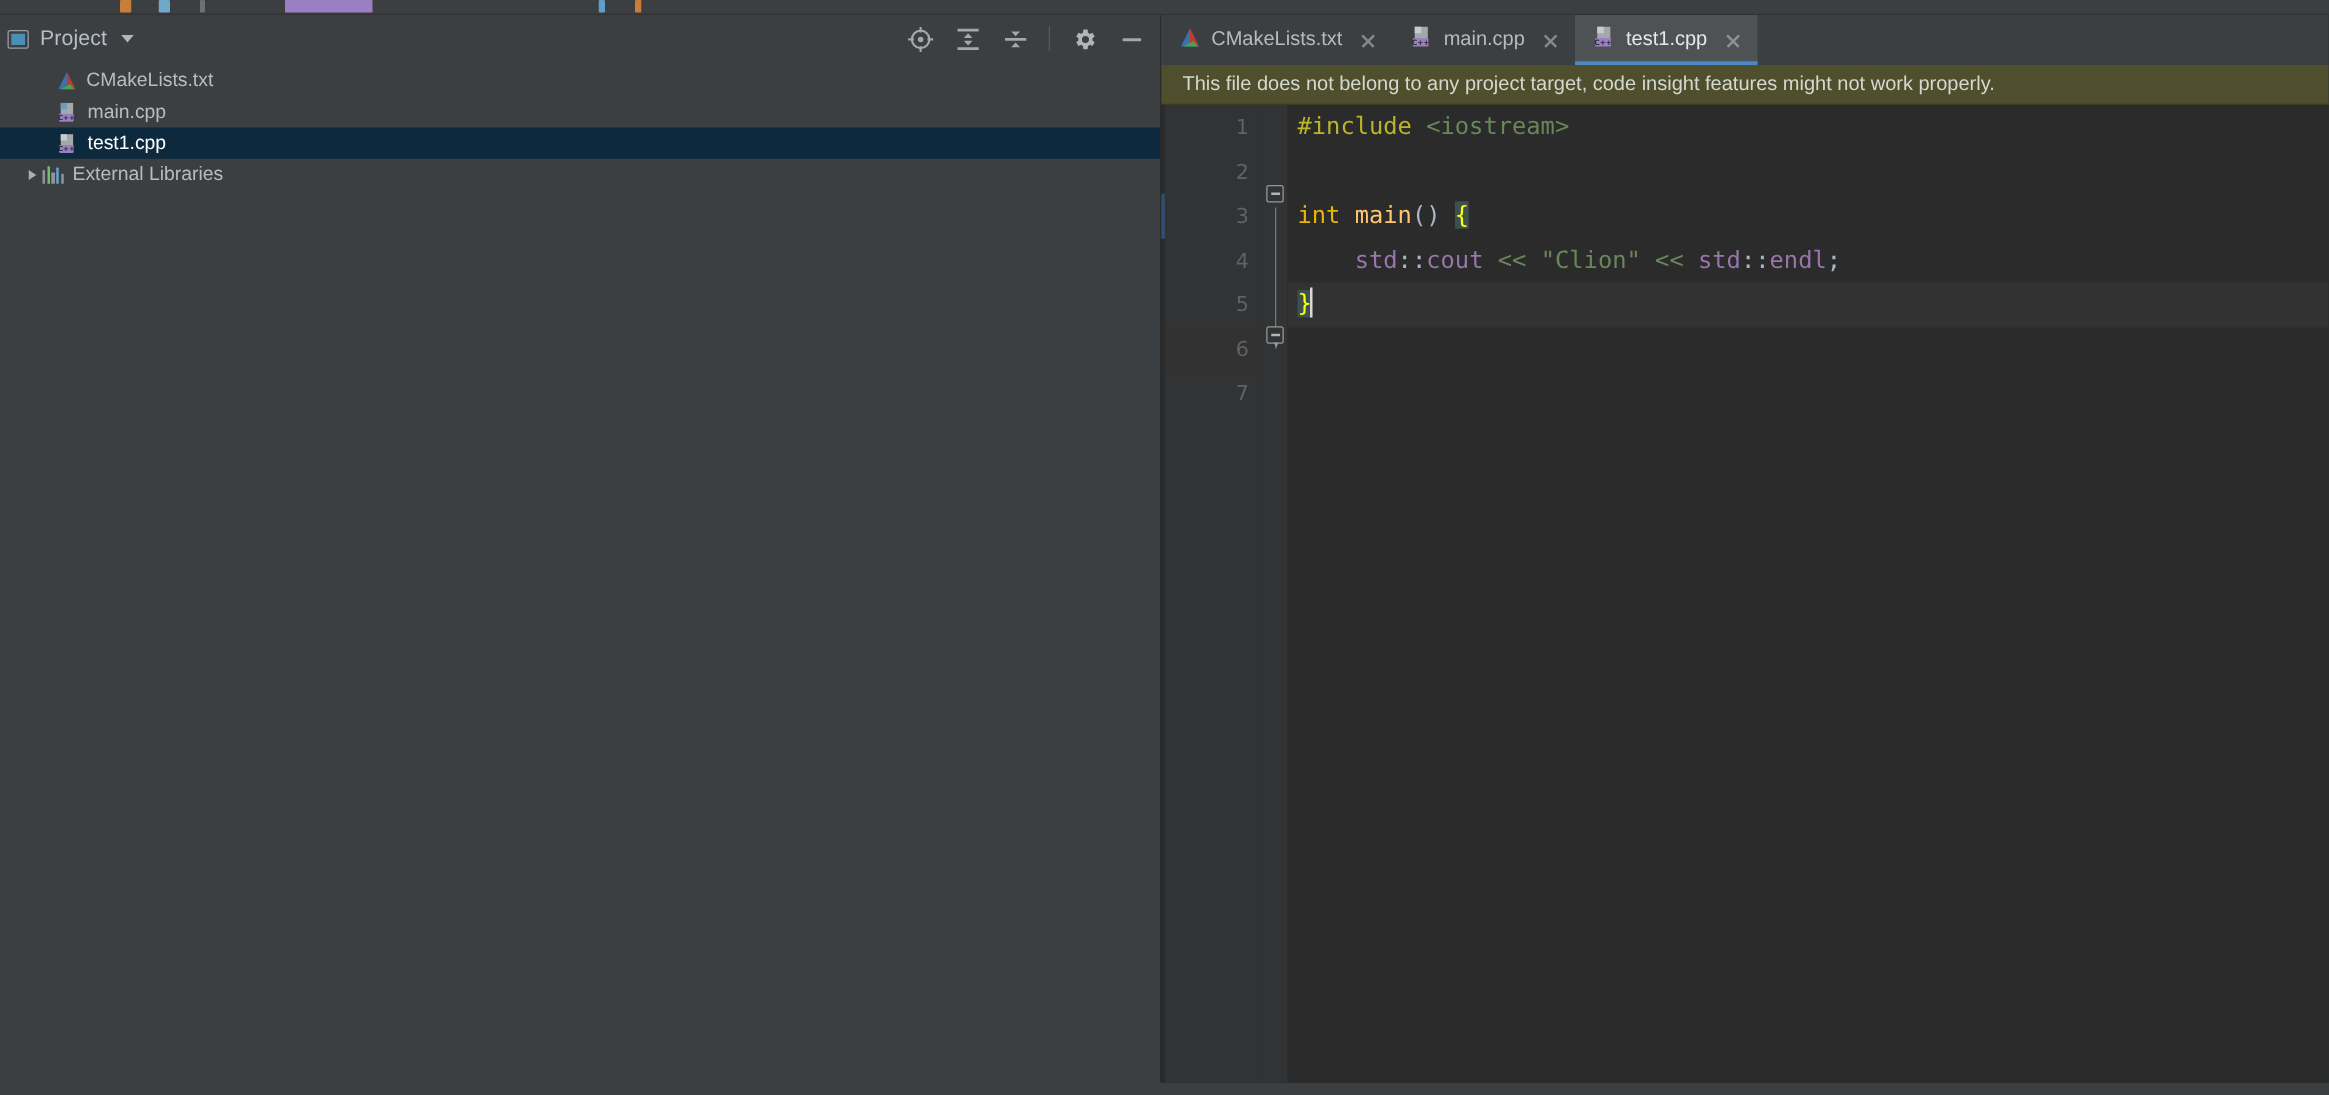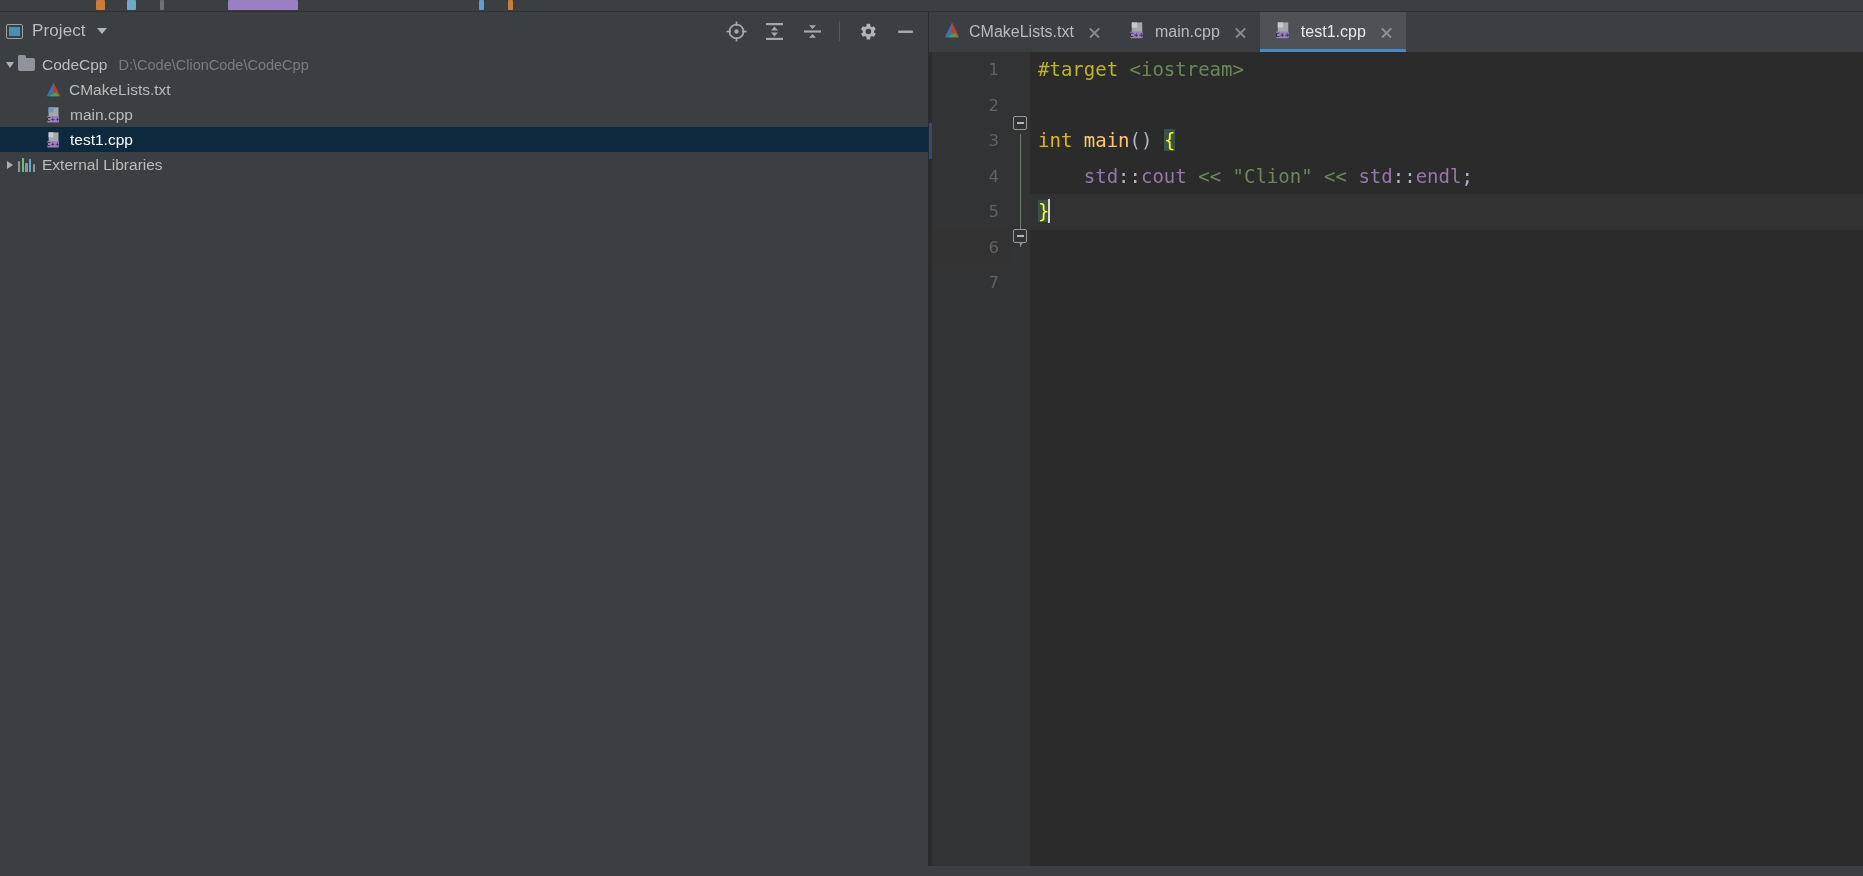--- a/index.html
+++ b/index.html
@@ -239,30 +239,20 @@
           <div class="tb-btn">
             <svg width="21" height="21" viewBox="0 0 21 21">
               <rect x="3" y="9.5" width="15" height="2.4" rx="1" fill="#a3a8ab"></rect>
             </svg>
           </div>
         </div>
       </div>
 
       <div class="tree">
 
-        <div class="tree-row" style="padding-left:2px;">
-          <span class="arrow open">
-              <i></i>
-            </span>
-          <span class="ico">
-              <span class="folder grey"></span>
-            </span>
-          <span class="lbl">CodeCpp</span>
-          <span class="path-hint">D:\Code\ClionCode\CodeCpp</span>
-        </div>
 
 
         <div class="tree-row" style="padding-left:45px;">
           <span class="ico">
             <svg class="cmake-ico" viewBox="0 0 20 20">
               <path d="M10 2 L18 18 L2 18 Z" fill="#3a72b0"></path>
               <path d="M10 2 L18 18 L10 15 Z" fill="#c3392e"></path>
               <path d="M4.5 18 L13 13.2 L17 18 Z" fill="#4aa54a"></path>
             </svg>
           </span>
@@ -286,21 +276,21 @@
             <svg class="cpp-ico" viewBox="0 0 20 20">
               <rect x="4" y="1.5" width="11" height="11" fill="#a3a8ab"></rect>
               <path d="M4 1.5 L9.5 1.5 L9.5 7 L4 7 Z" fill="#c6cbd0"></path>
               <rect x="2.5" y="11" width="13" height="7.2" rx="1" fill="#9a7fc4"></rect>
               <text x="9" y="16.8" font-size="6.2" font-family="DejaVu Sans, sans-serif" fill="#2b2b2b" text-anchor="middle" font-weight="bold">C++</text>
             </svg>
           </span>
           <span class="lbl">test1.cpp</span>
         </div>
 
-        <div class="tree-row" style="padding-left:2px;">
+        <div class="tree-row" style="padding-left:18px;">
           <span class="arrow">
               <i></i>
             </span>
           <span class="ico">
             <span class="extlib-ico">
               <span style="height:11px;background:#8d959b;"></span>
               <span style="height:14px;background:#6fbf6f;"></span>
               <span style="height:9px;background:#8d959b;"></span>
               <span style="height:13px;background:#5fa8d3;"></span>
               <span style="height:8px;background:#8d959b;"></span>
@@ -348,20 +338,21 @@
               <path d="M4 1.5 L9.5 1.5 L9.5 7 L4 7 Z" fill="#c6cbd0"></path>
               <rect x="2.5" y="11" width="13" height="7.2" rx="1" fill="#9a7fc4"></rect>
               <text x="9" y="16.8" font-size="6.2" font-family="DejaVu Sans, sans-serif" fill="#2b2b2b" text-anchor="middle" font-weight="bold">C++</text>
             </svg>
           </span>
           <span>test1.cpp</span>
           <span class="tab-close"></span>
         </div>
       </div>
 
+      <div class="warn-banner">This file does not belong to any project target, code insight features might not work properly.</div>
 
       <div class="code-wrap">
 
         <div class="gutter-change">
           <div class="change-mark" style="top:71px; height:36px;"></div>
         </div>
 
         <div class="gutter">
           <div class="ln">1</div>
           <div class="ln">2</div>
@@ -373,21 +364,21 @@
         </div>
 
         <div class="fold-col">
           <div class="fold-line" style="top:82px; height:113px;"></div>
           <div class="fold-mark top" style="top:64px;"></div>
           <div class="fold-mark bottom" style="top:177px;"></div>
         </div>
 
         <div class="code-col">
 
-          <div class="code-line"><span class="s-pre">#target</span><span> </span><span class="s-inc">&lt;iostream&gt;</span></div>
+          <div class="code-line"><span class="s-pre">#include</span><span> </span><span class="s-inc">&lt;iostream&gt;</span></div>
 
           <div class="code-line"></div>
 
           <div class="code-line"><span class="s-key">int</span><span> </span><span class="s-fn">main</span><span class="s-punct">()</span><span> </span><span class="s-brace-hl">{</span></div>
 
           <div class="code-line"><span>    </span><span class="s-ns">std</span><span class="s-op">::</span><span class="s-ns">cout</span><span> </span><span class="s-str">&lt;&lt;</span><span> </span><span class="s-str">"Clion"</span><span> </span><span class="s-str">&lt;&lt;</span><span> </span><span class="s-ns">std</span><span class="s-op">::</span><span class="s-ns">endl</span><span class="s-punct">;</span></div>
 
 
           <div class="code-line current"><span class="s-brace-hl">}</span><span class="caret"></span></div>
 

